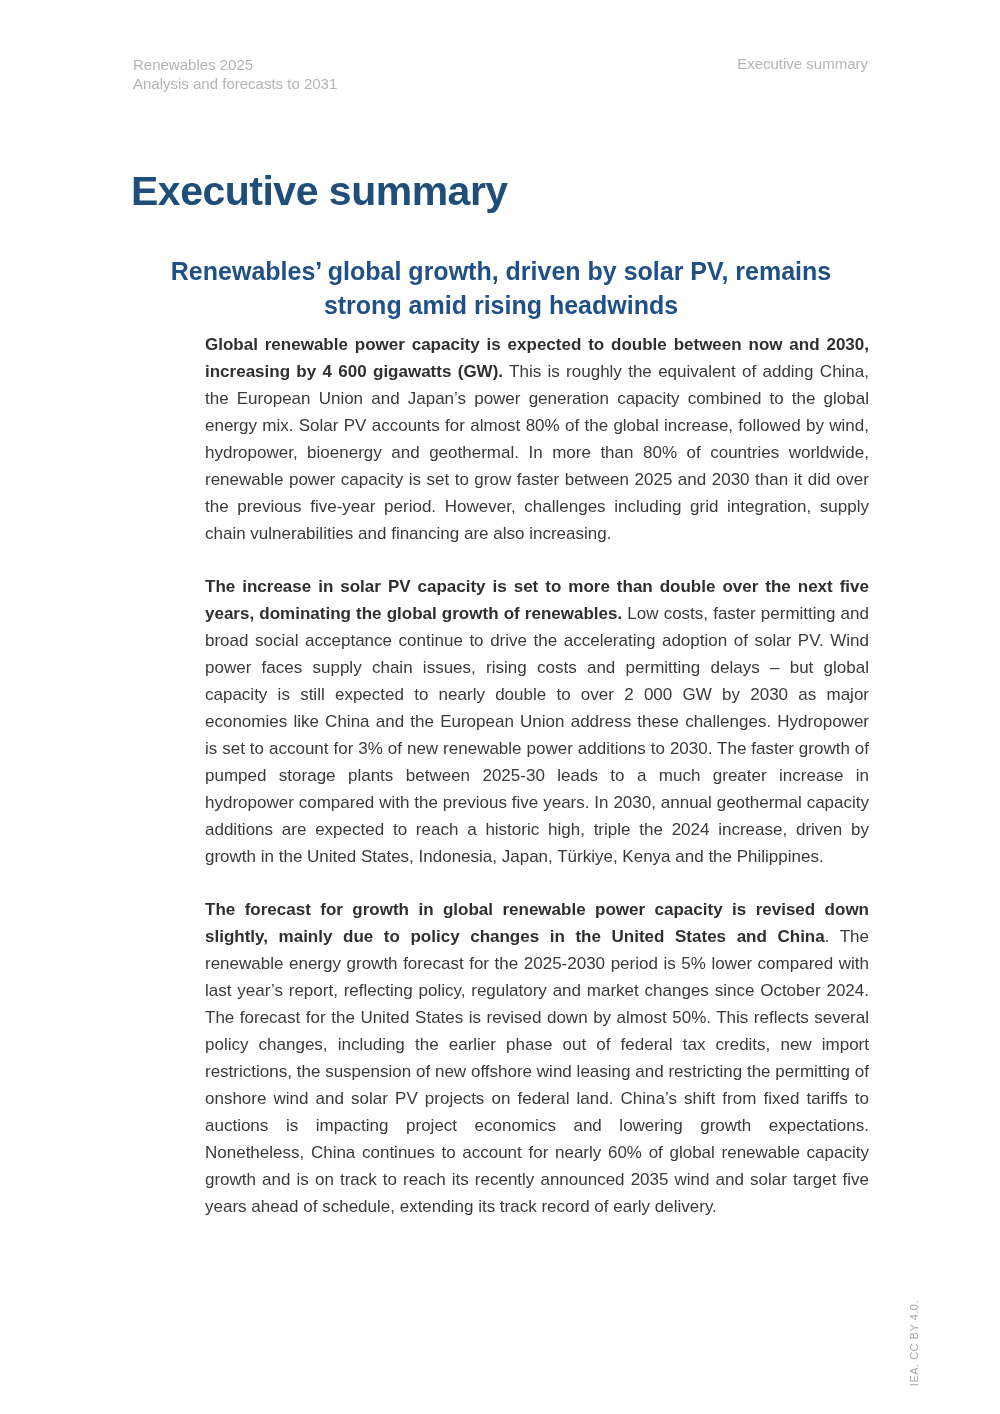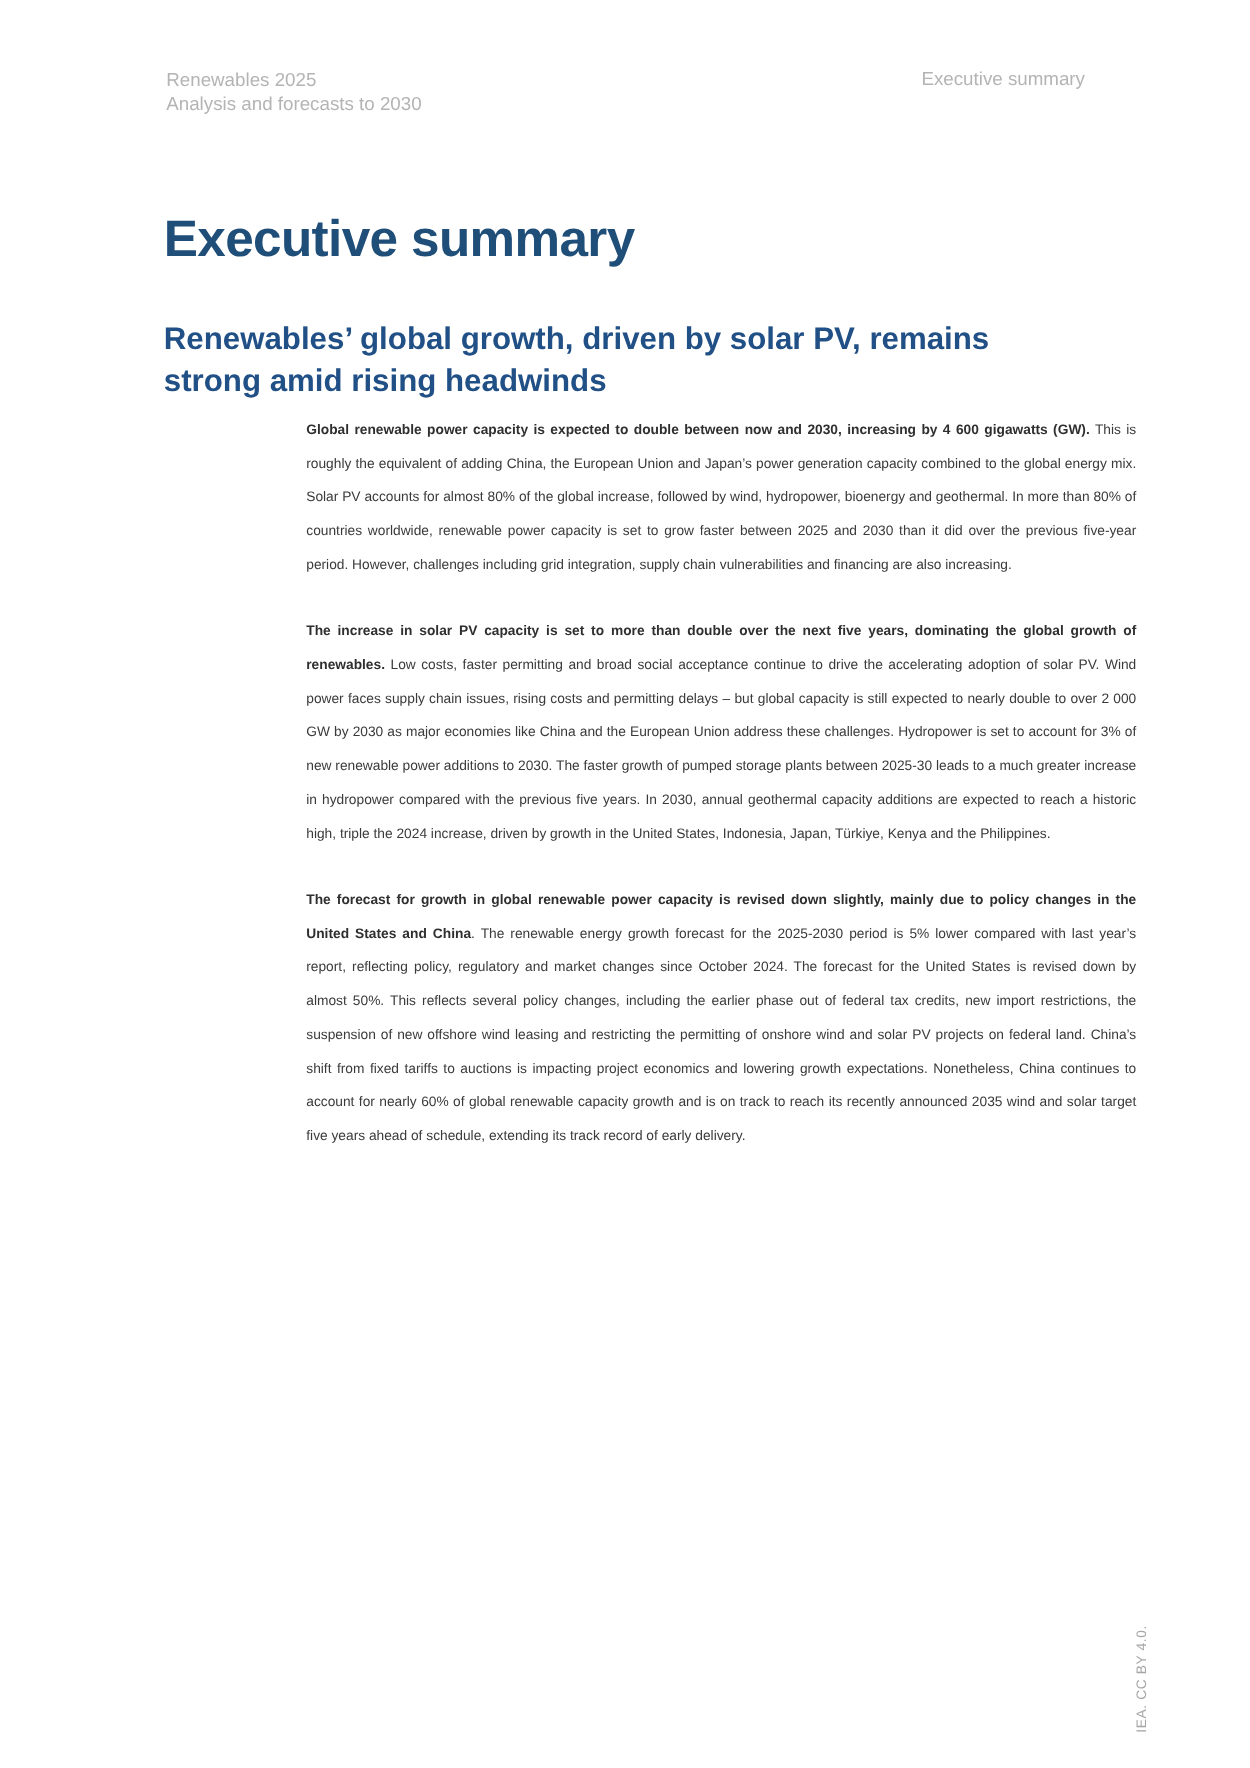--- a/index.html
+++ b/index.html
@@ -50,33 +50,33 @@
   
   .section-heading {
     position: absolute;
     left: 131px;
     top: 254px;
     width: 740px;
     font-size: 25px;
     line-height: 34px;
     font-weight: bold;
     color: #215086;
+    text-align: center;
   }
 
   
   .body-block {
     position: absolute;
     left: 205px;
     top: 331px;
     width: 664px;
-    font-size: 11px;
+    font-size: 17px;
     line-height: 27px;
     color: #3a3a3a;
     text-align: justify;
-    margin-left: 40px;
   }
   .body-block p { margin-bottom: 26px; }
   .body-block p:last-child { margin-bottom: 0; }
   .lead-bold { font-weight: bold; color: #2f2f2f; }
 
   
   .page-footer {
     position: absolute;
     left: 0;
     width: 100%;
@@ -101,21 +101,21 @@
     letter-spacing: 0.5px;
   }
 </style>
 </head>
 <body>
 
 <div class="page">
 
   <div class="running-header-left">
     <div>Renewables 2025</div>
-    <div>Analysis and forecasts to 2030</div>
+    <div>Analysis and forecasts to 2031</div>
   </div>
 
   <div class="running-header-right">
     <span>Executive summary</span>
   </div>
 
   <h1 class="doc-title">Executive summary</h1>
 
   <h2 class="section-heading">Renewables’ global growth, driven by solar PV, remains strong amid rising headwinds</h2>
 

